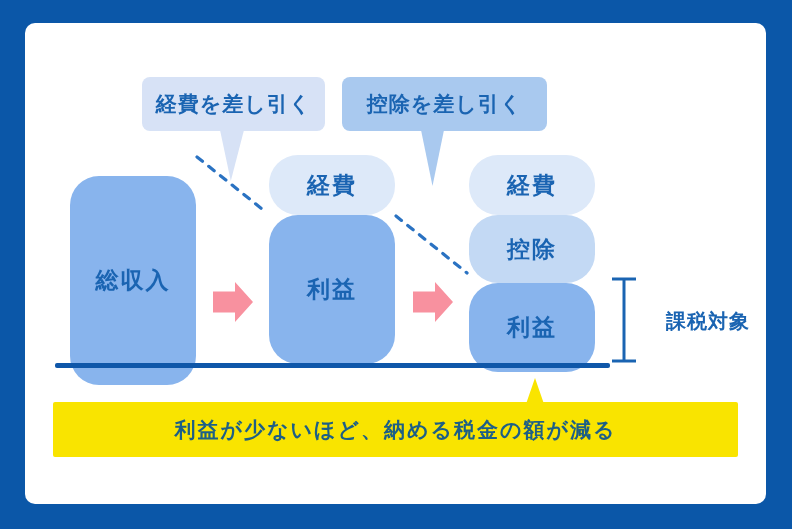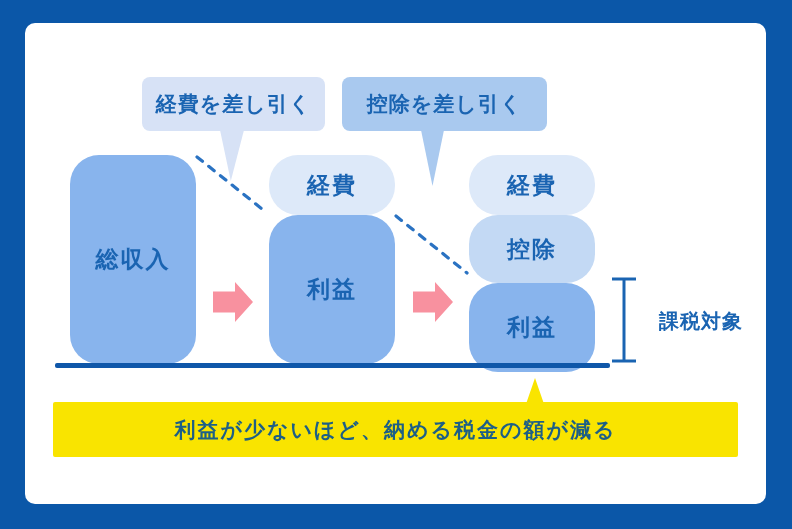--- a/index.html
+++ b/index.html
@@ -50,22 +50,22 @@
     clip-path:polygon(0% 24%,55% 24%,55% 0%,100% 50%,55% 100%,55% 76%,0% 76%);
   }
   .baseline{
     position:absolute;left:55px;top:363px;width:555px;height:5px;
     background:var(--baseline_blue);border-radius:2px;
   }
   .overlay-svg{position:absolute;left:0;top:0;pointer-events:none;}
   .dash-line{stroke:var(--dash_blue);stroke-width:3.2;stroke-dasharray:7 8;stroke-linecap:round;fill:none;}
   .bracket-line{stroke:var(--text_blue);stroke-width:3;stroke-linecap:butt;fill:none;}
   .bracket-label{
-    position:absolute;left:651px;top:308px;width:100px;
-    font-size:20px;font-weight:600;color:var(--text_blue);letter-spacing:1px;text-align:center;
+    position:absolute;left:666px;top:308px;width:100px;
+    font-size:20px;font-weight:600;color:var(--text_blue);letter-spacing:1px;
   }
   .banner{
     position:absolute;left:53px;top:402px;width:685px;height:55px;
     background:var(--banner_yellow);border-radius:2px;
     display:flex;align-items:center;justify-content:center;
     font-size:21px;font-weight:600;color:var(--banner_text);
     letter-spacing:2px;
   }
   .banner-pointer{
     position:absolute;left:526px;top:378px;width:18px;height:26px;
@@ -83,21 +83,21 @@
     <span>経費を差し引く</span>
   </div>
   <div class="callout-tail tail1"></div>
 
   <div class="callout" style="left:342px;width:205px;background:var(--callout2_bg);">
     <span>控除を差し引く</span>
   </div>
   <div class="callout-tail tail2"></div>
 
   <div class="bar" style="left:70px;">
-    <div class="seg seg-income" style="height:209px;">
+    <div class="seg seg-income" style="height:209px;margin-top:21px;">
       <span>総収入</span>
     </div>
   </div>
 
   <div class="bar" style="left:269px;">
     <div class="seg seg-expense" style="height:60px;">
       <span>経費</span>
     </div>
     <div class="seg seg-profit" style="height:149px;">
       <span>利益</span>

